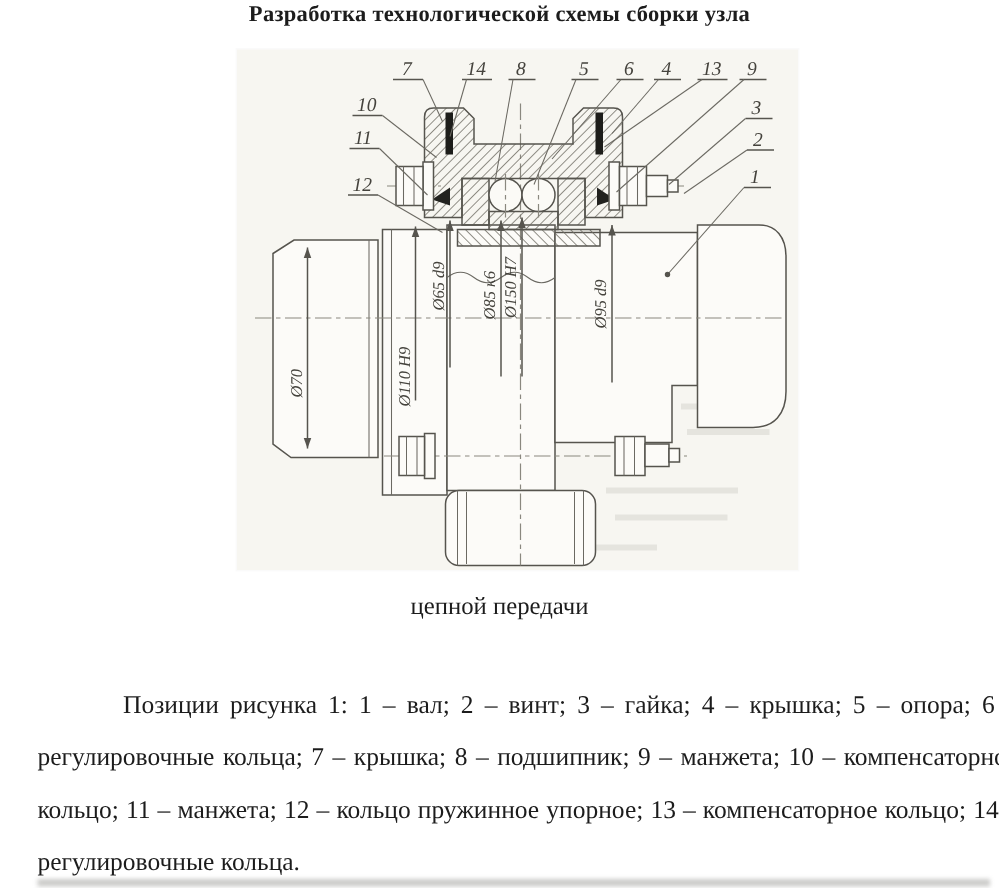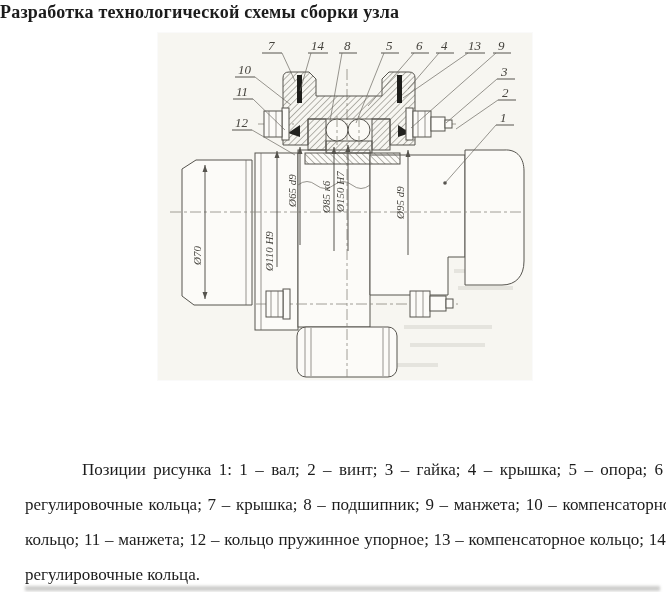--- a/index.html
+++ b/index.html
@@ -2,22 +2,22 @@
 <html><head>
 <meta charset="utf-8">
 <style>
   html,body{margin:0;padding:0;}
   body{
     width:666px;height:592px;position:relative;overflow:hidden;
     background:#ffffff;color:#1c1c1c;
     font-family:"Liberation Serif", serif;
   }
   .title{
-    position:absolute;left:0;top:2px;width:666px;text-align:left;
-    font-size:18px;font-weight:bold;letter-spacing:.2px;
+    position:absolute;left:0;top:2px;width:666px;text-align:center;
+    font-size:15px;font-weight:bold;letter-spacing:.2px;
   }
   .figure-wrap{
     position:absolute;left:158px;top:33px;width:374px;height:347px;
     background:#f7f6f1;box-shadow:0 0 0 1px rgba(0,0,0,0.02);
   }
   .figure-wrap svg{display:block;width:374px;height:347px;}
   .caption{
     position:absolute;left:0;top:386px;width:666px;text-align:center;
     font-size:16.5px;line-height:35px;
   }
@@ -259,17 +259,18 @@
       <text class="callout-num" x="342" y="89">1</text>
       <line class="ln" x1="338" y1="92" x2="356" y2="92"></line>
       <line class="lnthin" x1="338" y1="92" x2="287" y2="150"></line>
       <circle cx="287" cy="150" r="1.8" fill="#56544e"></circle>
     </g>
   </g>
 </svg>
 </div>
 
 <div class="caption">
+  <div>цепной передачи</div>
 </div>
 
 <div class="positions">Позиции рисунка 1: 1 – вал; 2 – винт; 3 – гайка; 4 – крышка; 5 – опора; 6 – регулировочные кольца; 7 – крышка; 8 – подшипник; 9 – манжета; 10 – компенсаторное кольцо; 11 – манжета; 12 – кольцо пружинное упорное; 13 – компенсаторное кольцо; 14 – регулировочные кольца.</div>
 
 <div class="bottom-ghost"></div>
 
 </body></html>

